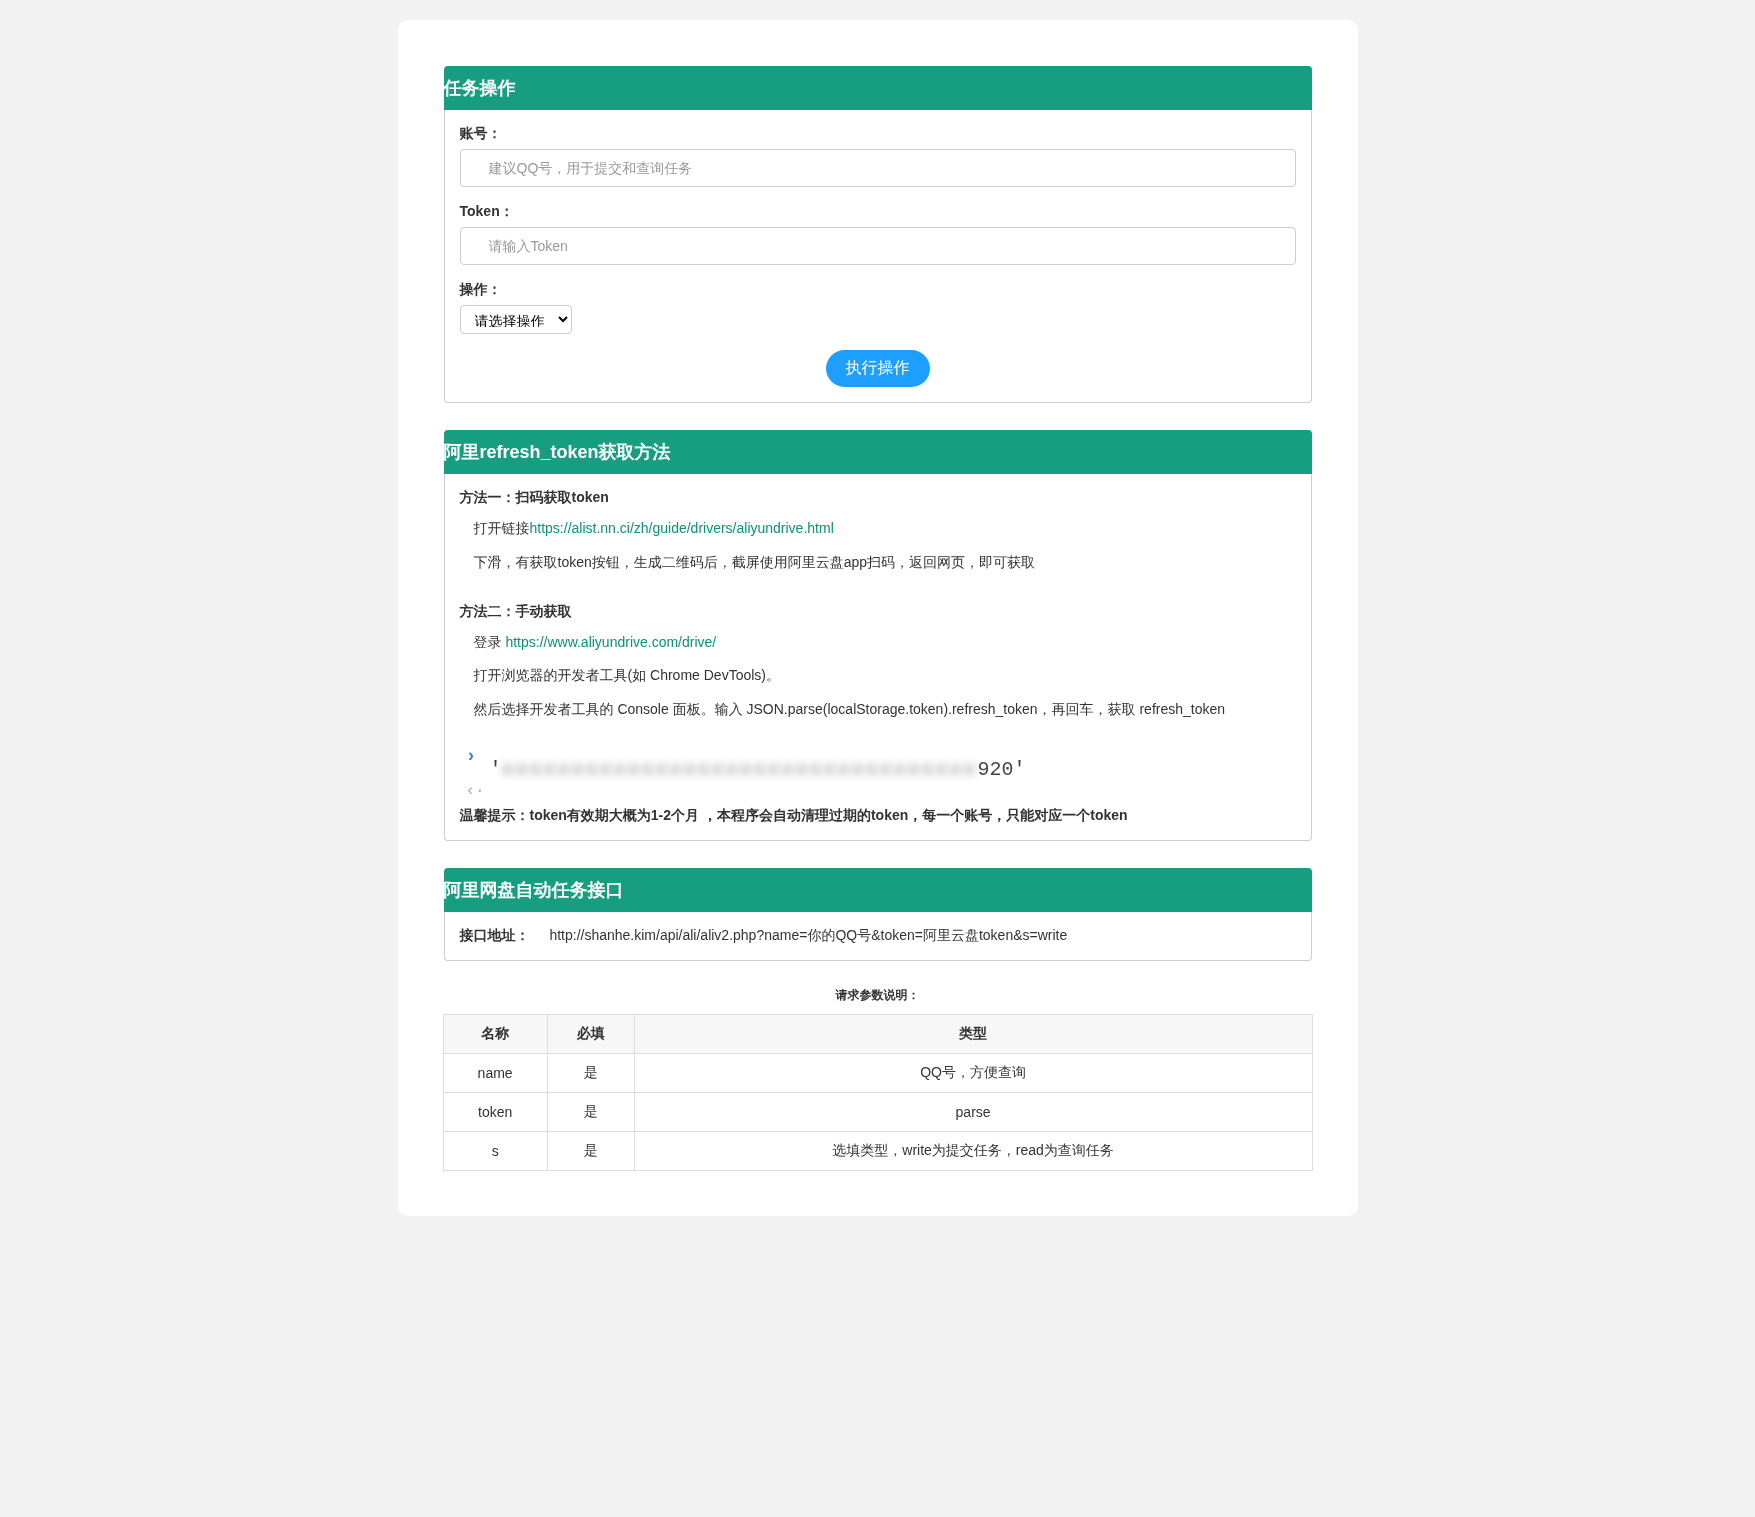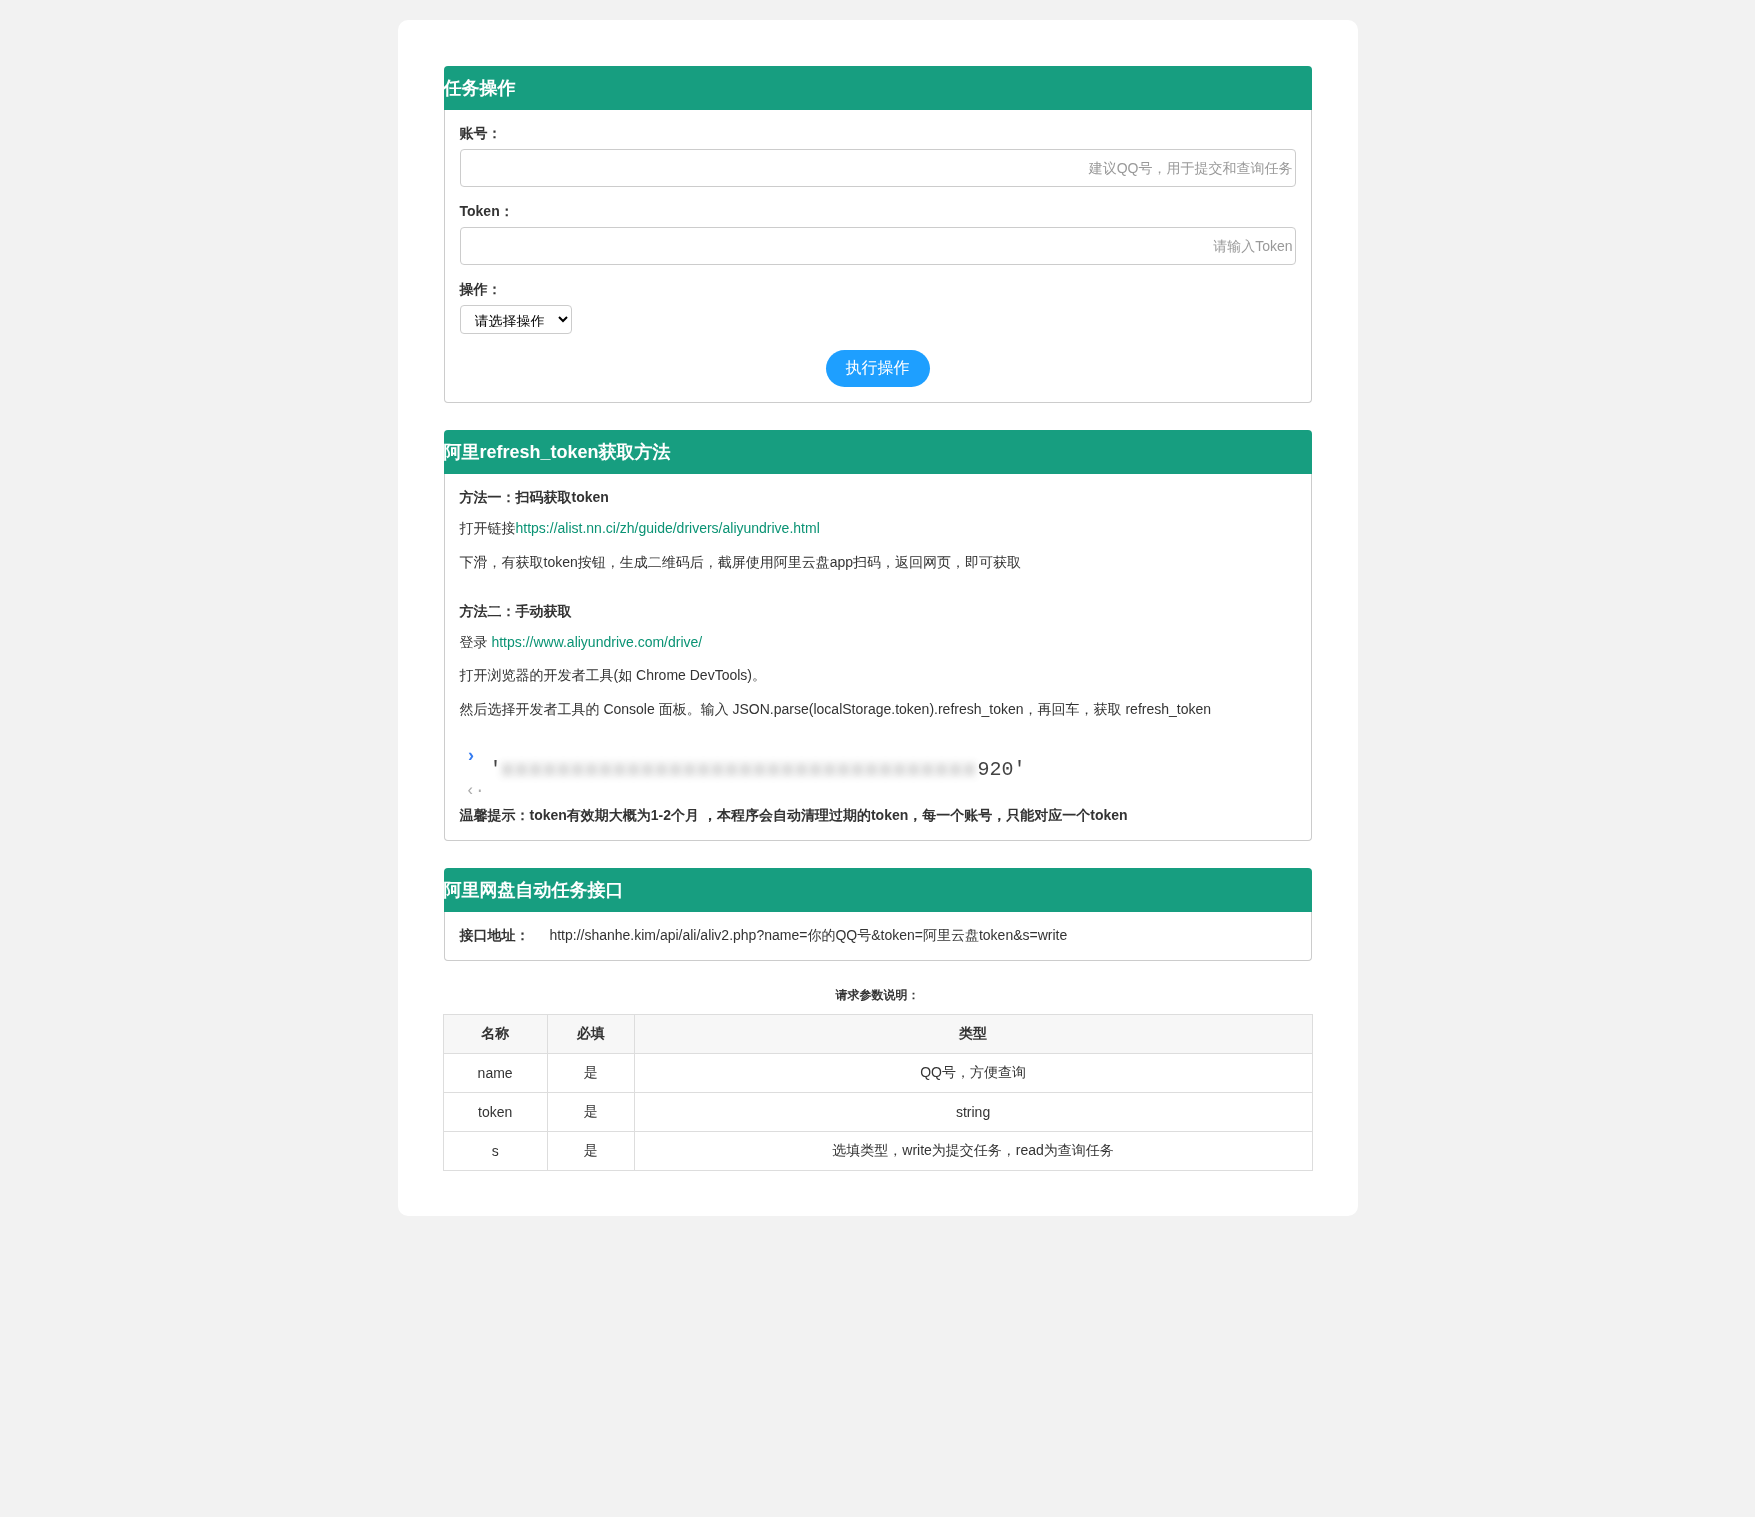--- a/index.html
+++ b/index.html
@@ -43,27 +43,27 @@
 .form-group label {
   display: block;
   font-weight: bold;
   margin-bottom: 6px;
   font-size: 14px;
 }
 .form-control {
   display: block;
   width: 100%;
   height: 38px;
-  padding: 6px 2px;
+  padding: 6px 28px;
   font-size: 14px;
   color: #555;
   background: #fff;
   border: 1px solid #ccc;
   border-radius: 4px;
-  text-align: right;
+  text-align: left;
 }
 .form-control::placeholder { color: #999; }
 select.select-small {
   display: inline-block;
   width: auto;
   height: 29px;
   padding: 6px 10px;
   font-size: 14px;
   background: #fff;
   border: 1px solid #ccc;
@@ -82,20 +82,21 @@
 .btn-center { display: block; margin: 5px auto 0; }
 .section-title {
   font-weight: bold;
   margin-bottom: 10px;
   font-size: 14px;
 }
 .paragraph {
   margin-bottom: 10px;
   line-height: 1.7;
   font-size: 14px;
+  margin-left: 14px;
 }
 .link { color: #0a9374; text-decoration: none; }
 .spacer { height: 18px; }
 .console-block {
   background: #fff;
   padding: 14px 10px 14px 30px;
   margin: 6px 0 12px;
   font-family: "Courier New", Consolas, monospace;
   font-size: 20px;
   color: #555;
@@ -231,21 +232,21 @@
     </thead>
     <tbody>
       <tr>
         <td>name</td>
         <td>是</td>
         <td>QQ号，方便查询</td>
       </tr>
       <tr>
         <td>token</td>
         <td>是</td>
-        <td>string</td>
+        <td>parse</td>
       </tr>
       <tr>
         <td>s</td>
         <td>是</td>
         <td>选填类型，write为提交任务，read为查询任务</td>
       </tr>
     </tbody>
   </table>
 
 </div>

